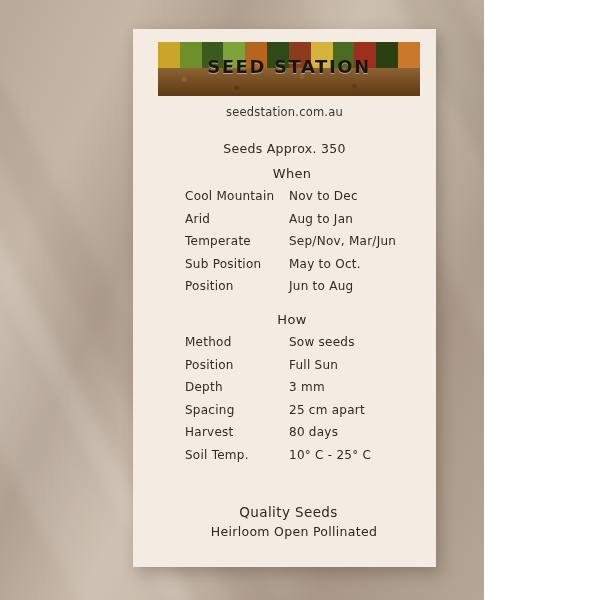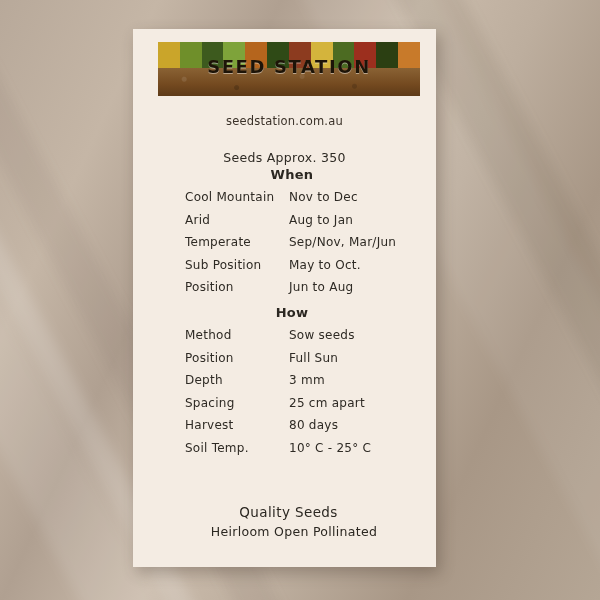--- a/index.html
+++ b/index.html
@@ -8,21 +8,21 @@
   }
   body {
     width: 600px;
     height: 600px;
     overflow: hidden;
     font-family: "DejaVu Sans", sans-serif;
   }
 
   #stage {
     position: relative;
-    width: 600px;
+    width: 484px;
     height: 600px;
     background: linear-gradient(115deg, #b8a99a 0%, #c5b6a6 18%, #b0a091 32%, #cabbab 48%, #bdae9e 62%, #a89786 78%, #b5a695 100%);
     overflow: hidden;
   }
   
   .streak {
     position: absolute;
     background: rgba(255,255,255,0.10);
     filter: blur(6px);
     transform: rotate(-28deg);
@@ -82,40 +82,40 @@
     top: 14px;
     text-align: center;
     font-family: "DejaVu Sans", sans-serif;
     font-weight: bold;
     font-size: 18px;
     letter-spacing: 1.6px;
     color: #1d1408;
     text-shadow: 0 1px 0 rgba(255,255,255,0.45);
   }
   .site-url {
-    margin-top: 18px;
+    margin-top: 9px;
     text-align: center;
     font-size: 11.5px;
     color: #3b3229;
     letter-spacing: 0.2px;
   }
 
   
   .seed-count {
     margin-top: 22px;
     text-align: center;
     font-size: 12.5px;
     color: #2e2a24;
     letter-spacing: 0.3px;
   }
   .section-head {
-    margin-top: 2px;
+    margin-top: 10px;
     text-align: center;
     font-size: 13px;
-    font-weight: bold;
+    font-weight: normal;
     color: #2b2721;
     letter-spacing: 0.3px;
     padding-left: 15px;
   }
   .rows {
     margin-top: 8px;
     padding-left: 52px;
   }
   .row {
     display: flex;

